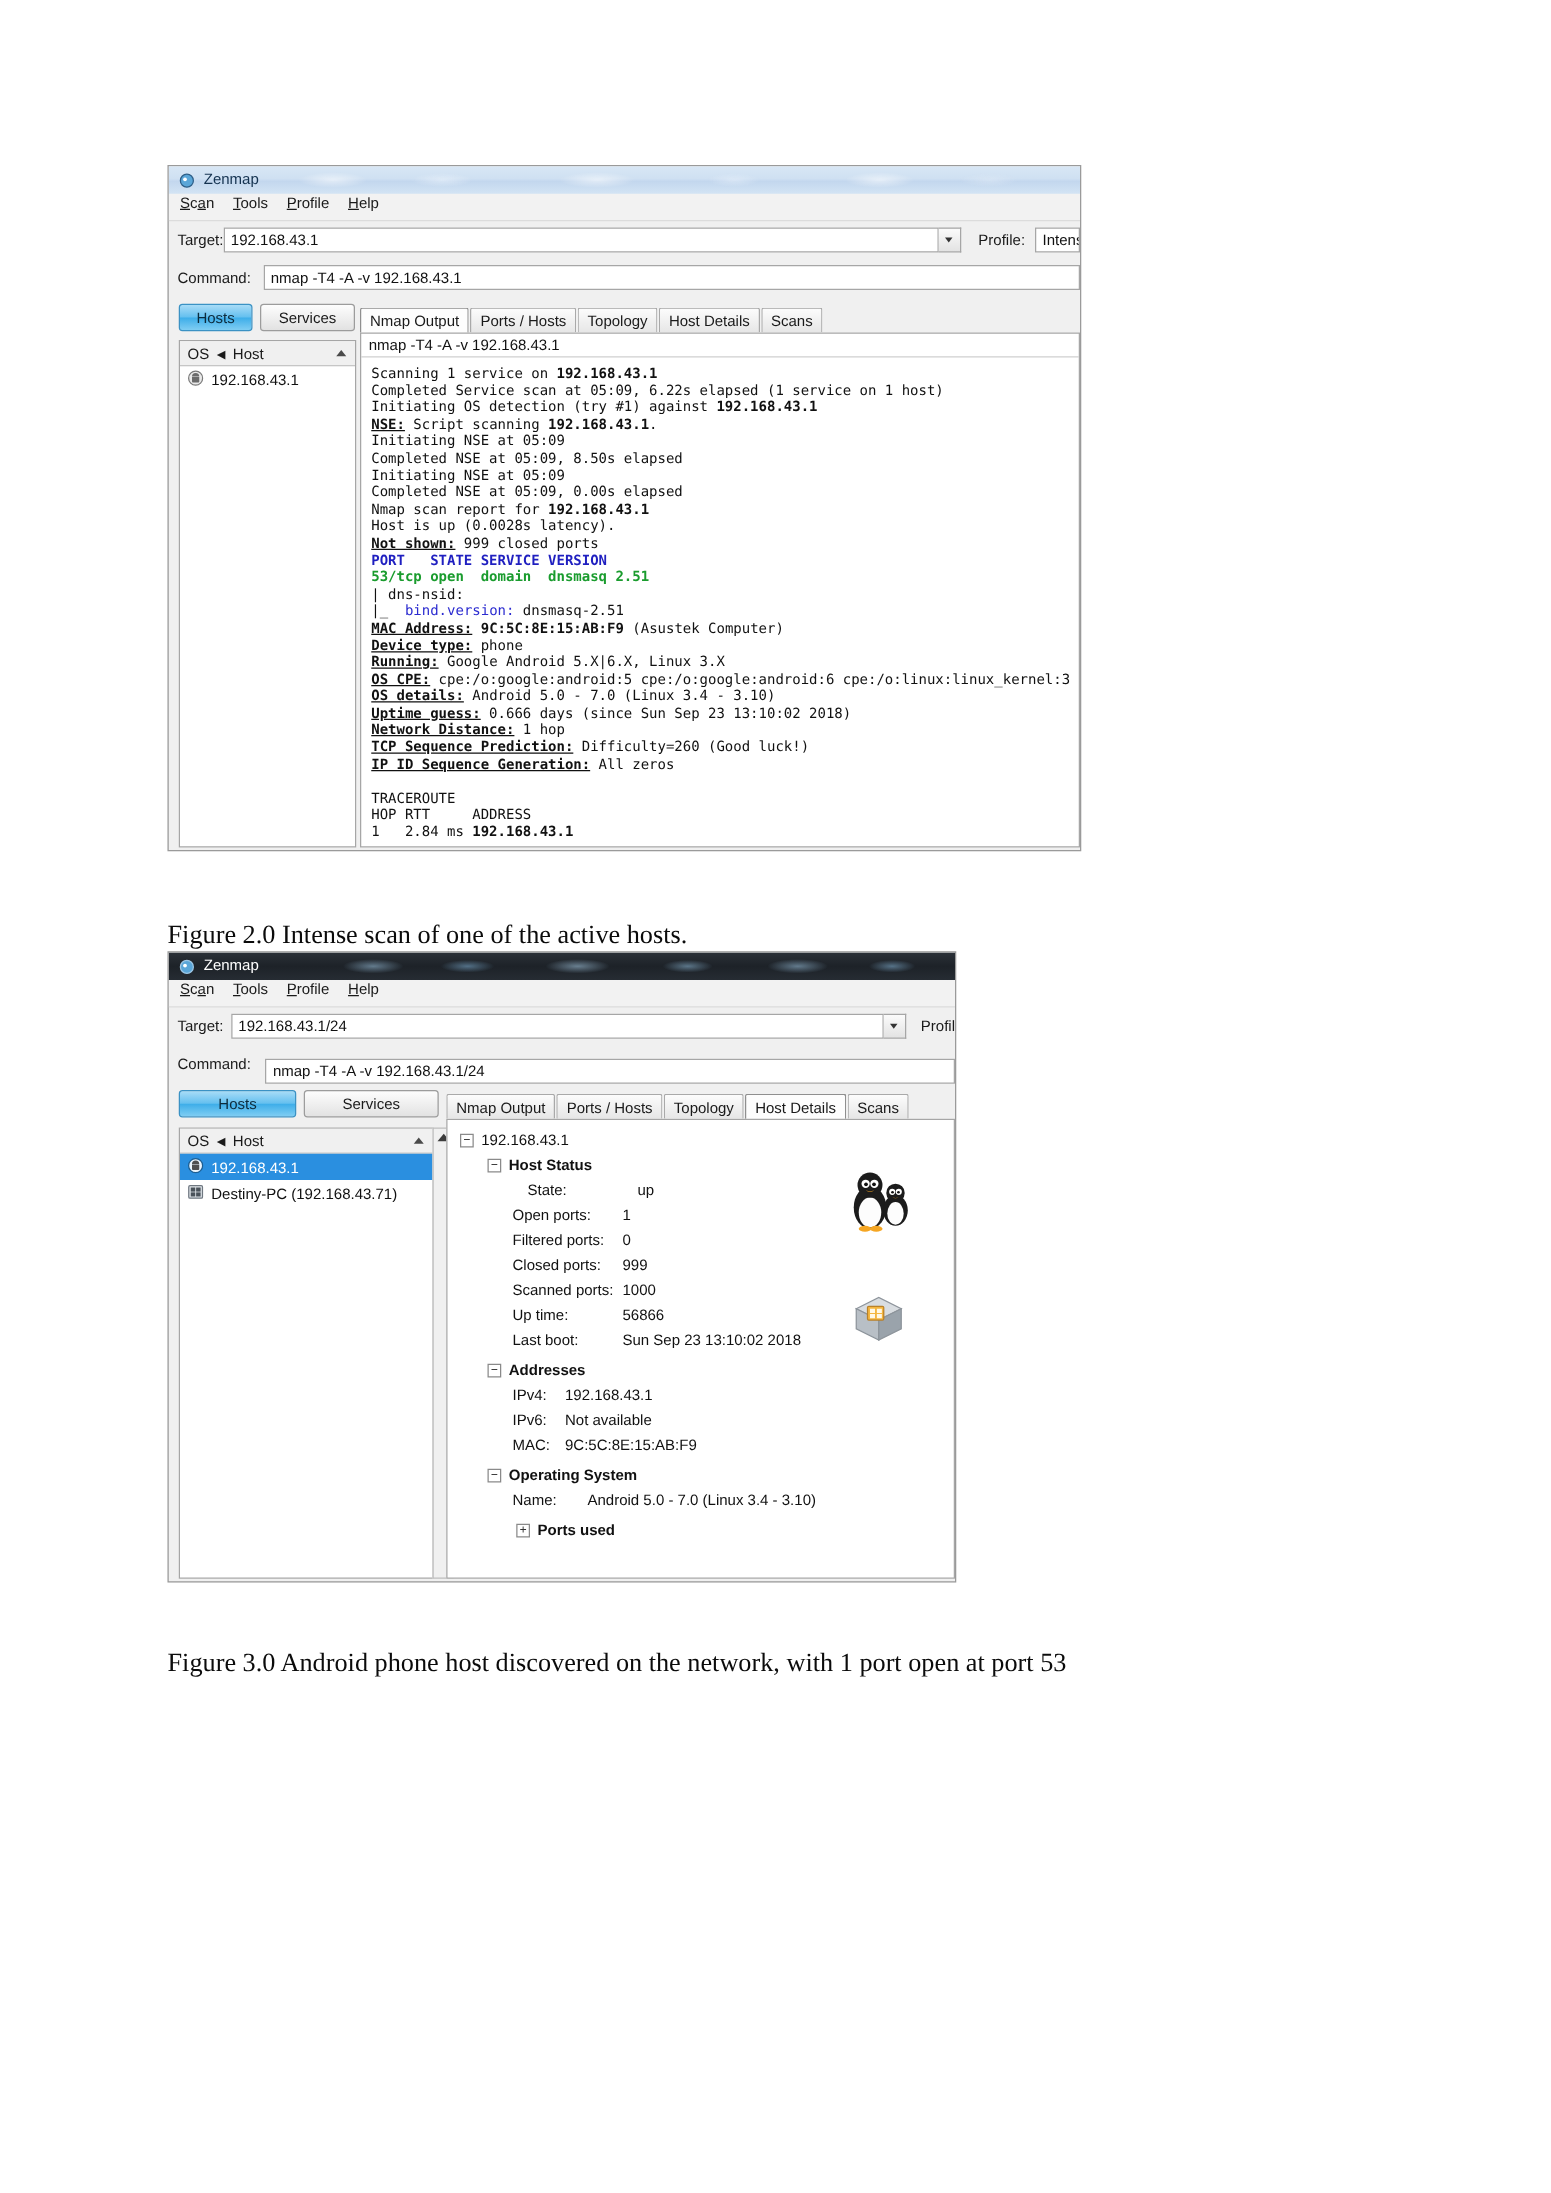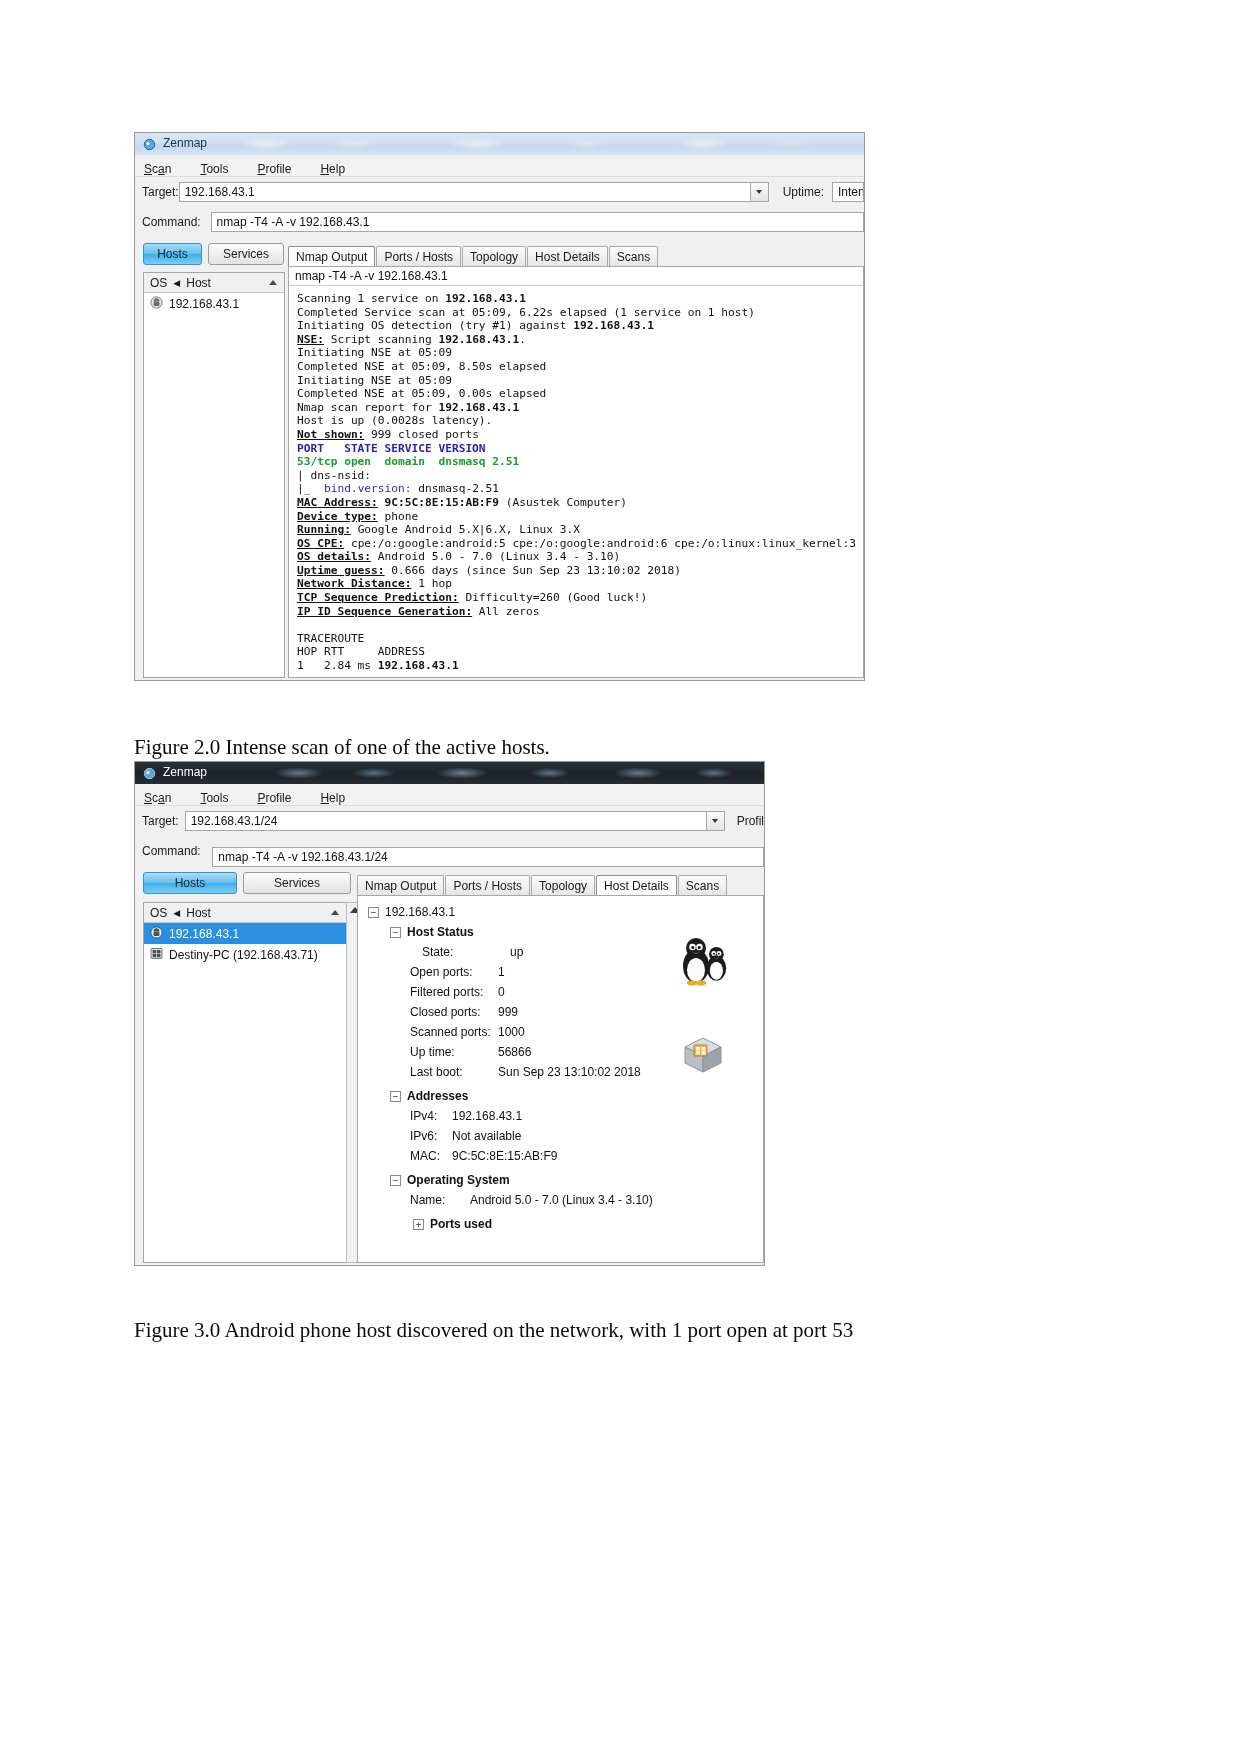--- a/index.html
+++ b/index.html
@@ -34,21 +34,21 @@
                radial-gradient(ellipse 34px 8px at 80%,#9cc3df 0%,rgba(0,0,0,0) 72%),
                radial-gradient(ellipse 26px 7px at 92%,#86b4d6 0%,rgba(0,0,0,0) 72%);
   }
   .tb-title{position:absolute;left:28px;top:3px;font-size:12px;z-index:2;}
   .tb-light .tb-title{color:#14324f;}
   .tb-dark .tb-title{color:#ffffff;}
   .tb-ico{position:absolute;left:8px;top:5px;width:13px;height:13px;z-index:2;}
   .tb-ico svg{display:block;}
 
   .menubar{height:21px;background:#f2f2f2;border-bottom:1px solid #dcdcdc;
-           display:flex;align-items:flex-end;padding-left:9px;gap:29px;}
+           display:flex;align-items:flex-start;padding-left:9px;gap:15px;}
   .menubar span{font-size:12px;color:#1a1a1a;}
   .mn u{text-decoration:underline;}
 
   .fieldrow{display:flex;align-items:center;height:28px;padding-left:7px;}
   .fieldrow .lbl{font-size:12px;color:#1a1a1a;}
   .inputbox{background:#fff;border:1px solid #a6a6a6;height:18px;line-height:18px;
             font-size:12px;color:#111;padding:0 5px;overflow:hidden;white-space:nowrap;}
   .combo{position:relative;display:flex;align-items:stretch;}
   .combo .arrow{width:17px;border:1px solid #a6a6a6;border-left:none;
                 background:linear-gradient(to bottom,#fbfbfb,#e3e3e3);
@@ -133,21 +133,21 @@
     </div>
 
     <div class="fieldrow" style="height:30px;">
       <span class="lbl" style="width:53px;">Target:</span>
       <div class="combo">
         <div class="inputbox" style="width:560px;">192.168.43.1</div>
         <div class="arrow">
             <i></i>
           </div>
       </div>
-      <span class="lbl" style="margin-left:14px;">Uptime:</span>
+      <span class="lbl" style="margin-left:14px;">Profile:</span>
       <div class="inputbox" style="margin-left:8px;width:86px;">Intense scan</div>
     </div>
 
     <div class="fieldrow" style="height:30px;">
       <span class="lbl" style="width:69px;">Command:</span>
       <div class="inputbox" style="width:645px;">nmap -T4 -A -v 192.168.43.1</div>
     </div>
 
     <div style="position:absolute;left:8px;top:110px;display:flex;gap:6px;">
       <div class="pillbtn active" style="width:57px;">Hosts</div>

